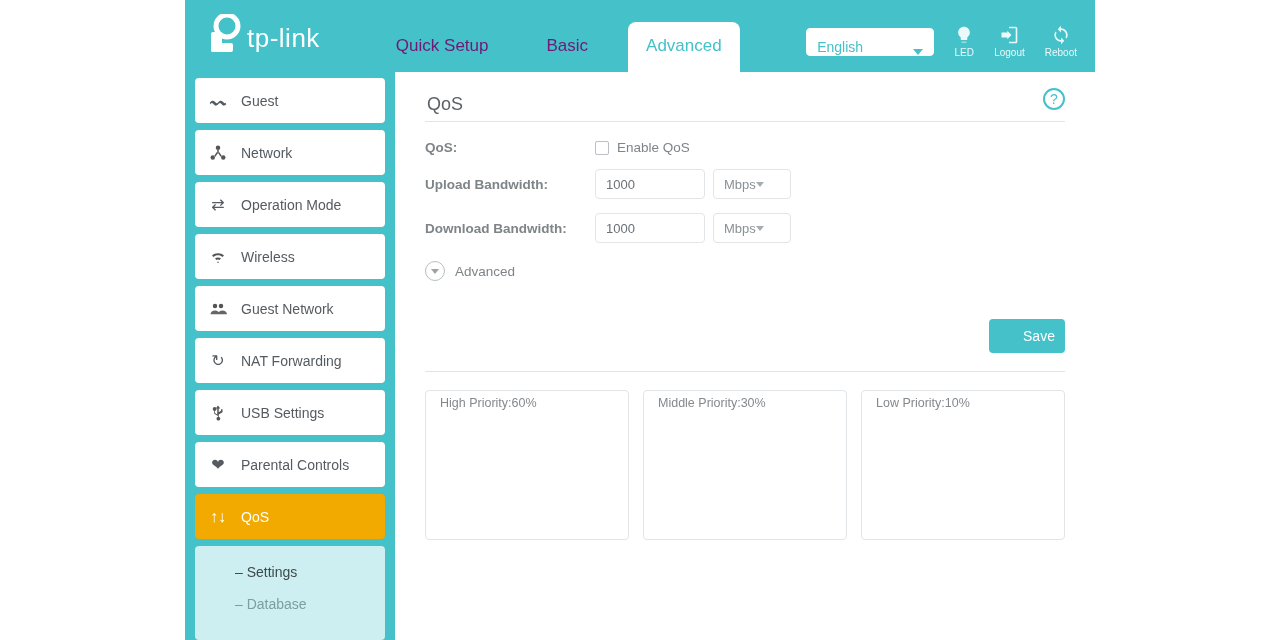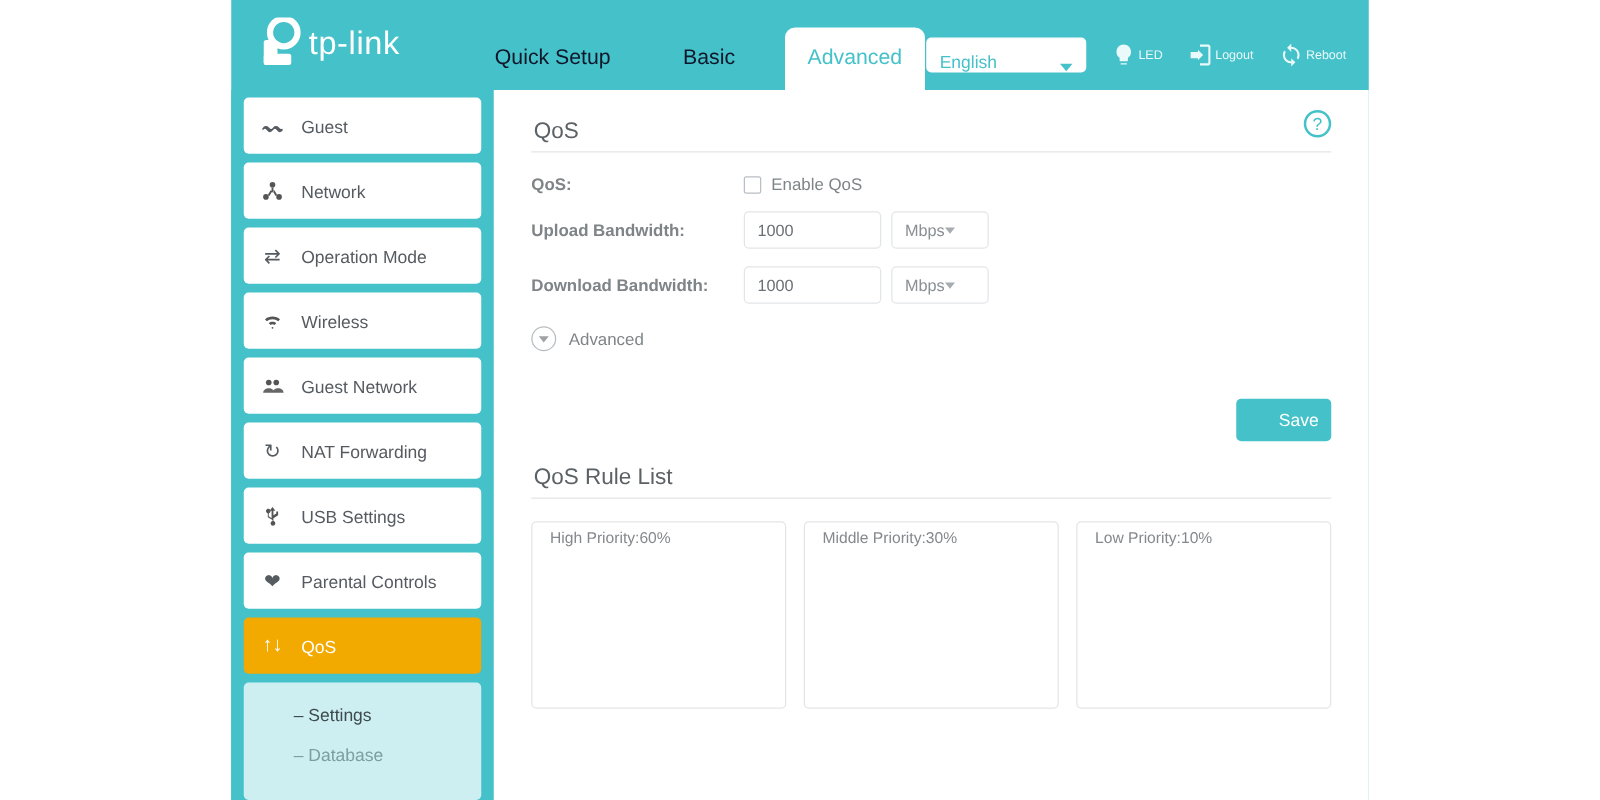--- a/index.html
+++ b/index.html
@@ -11,30 +11,30 @@
     --dark-text:#555b60;
     --border:#e2e5e8;
     --panel:#ffffff;
   }
   *{box-sizing:border-box;font-family:Arial,Helvetica,sans-serif;}
   body{margin:0;background:#fff;}
   .stage{width:1280px;height:640px;margin:0 auto;position:relative;background:#fff;}
   .app{position:absolute;left:185px;top:0;right:185px;bottom:0;background:var(--teal);display:flex;flex-direction:column;}
   
   .header{height:72px;display:flex;align-items:flex-end;padding:0 18px 0 22px;color:#fff;}
-  .logo{display:flex;align-items:center;gap:6px;margin-bottom:18px;}
+  .logo{display:flex;align-items:flex-end;gap:6px;margin-bottom:18px;}
   .logo-mark{width:34px;height:40px;}
   .logo-text{font-size:26px;font-weight:300;letter-spacing:0.5px;}
   .tabs{display:flex;gap:22px;margin-left:58px;align-items:flex-end;}
-  .tab{color:#0f172a;font-size:17px;padding:14px 18px 16px 18px;cursor:pointer;}
+  .tab{color:#701a75;font-size:17px;padding:14px 18px 16px 18px;cursor:pointer;}
   .tab.active{background:#fff;color:var(--teal);border-radius:8px 8px 0 0;margin-bottom:0;}
   .header-right{margin-left:auto;display:flex;align-items:center;gap:20px;margin-bottom:14px;}
   .lang{background:#fff;border:1px solid #fff;border-radius:4px;height:28px;width:128px;display:flex;align-items:flex-end;justify-content:space-between;padding:0 10px;color:var(--teal);font-size:14px;cursor:pointer;}
   .lang .chev{width:0;height:0;border-left:5px solid transparent;border-right:5px solid transparent;border-top:6px solid var(--teal);}
-  .hicon{display:flex;flex-direction:row;align-items:center;color:#eafafb;font-size:10px;gap:2px;cursor:pointer;}
+  .hicon{display:flex;flex-direction:column;align-items:center;color:#eafafb;font-size:10px;gap:2px;cursor:pointer;}
   .hicon svg{width:20px;height:20px;fill:#eafafb;}
   
   .body{display:flex;flex:1;min-height:0;}
   
   .sidebar{width:210px;background:var(--teal);padding:6px 10px 0 10px;display:flex;flex-direction:column;gap:7px;}
   .side-item{background:#fff;border-radius:4px;height:46px;display:flex;align-items:center;padding:0 14px;gap:14px;color:var(--dark-text);font-size:14px;cursor:pointer;}
   .side-item.active{background:var(--orange);color:#fff;}
   .side-item svg, .side-item .glyph{width:18px;flex:0 0 18px;text-align:center;}
   .side-item .glyph{font-size:16px;color:inherit;}
   .sub{background:var(--sub-teal);border-radius:4px;padding:10px 0 20px 0;}
@@ -200,21 +200,20 @@
           <span class="adv-circle">
               <span class="chev"></span>
             </span>
           <span>Advanced</span>
         </div>
 
         <div class="save-row">
           <button class="save-btn">Save</button>
         </div>
 
-        <h2 class="section-title">QoS Rule List</h2>
         <hr class="hr">
 
         <div class="rule-row">
           <div class="rule-card">
             <span>High Priority:60%</span>
           </div>
           <div class="rule-card">
             <span>Middle Priority:30%</span>
           </div>
           <div class="rule-card">

